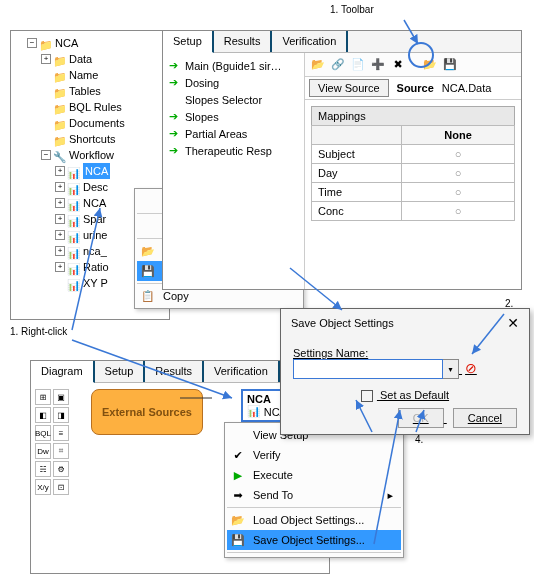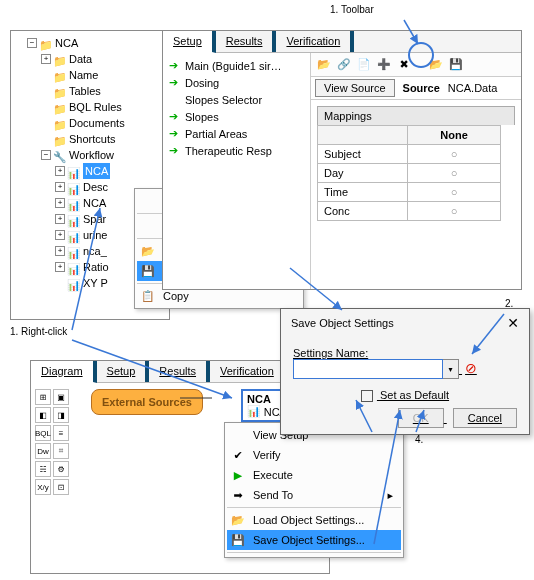--- a/index.html
+++ b/index.html
@@ -1,19 +1,19 @@
 <!DOCTYPE html>
 <html><head>
 <meta charset="utf-8">
 <style>
 *{box-sizing:border-box;font-family:Tahoma,Segoe UI,Arial,sans-serif;font-size:11px;color:#000;}
 body{margin:0;background:#fff;width:534px;height:580px;position:relative;overflow:hidden;}
 .panel{position:absolute;border:1px solid #8a8a8a;background:#fff;}
 .tabs{display:flex;border-bottom:1px solid #b8b8b8;background:#f4f4f4;height:22px;}
-.tab{padding:4px 10px 2px;border-right:4px solid #0c4a6e;cursor:default;text-decoration:underline;}
+.tab{padding:4px 10px 2px;border-right:2px solid #0c4a6e;cursor:default;}
 .tab.active{background:#fff;border-bottom:1px solid #fff;margin-bottom:-1px;}
 .tree{padding:4px 2px;line-height:16px;}
 .tree ul{list-style:none;margin:0;padding-left:14px;}
 .tree li{white-space:nowrap;display:flex;align-items:center;gap:2px;}
 .twist{width:10px;height:10px;border:1px solid #888;display:inline-flex;align-items:center;justify-content:center;font-size:8px;line-height:8px;background:#fff;}
 .ic{width:14px;height:12px;display:inline-block;}
 .sel{background:#3399ff;color:#fff;padding:0 2px;}
 .menu{position:absolute;background:#fcfcfc;border:1px solid #999;box-shadow:2px 2px 4px rgba(0,0,0,.2);padding:2px;}
 .menu .row{display:flex;align-items:center;height:20px;padding:0 8px 0 2px;gap:6px;}
 .menu .ic2{width:18px;text-align:center;}
@@ -21,38 +21,38 @@
 .menu .hl{background:#3399ff;color:#fff;}
 .menu hr{border:none;border-top:1px solid #ccc;margin:2px 0;}
 .toolbar{display:flex;gap:2px;padding:2px 4px;border-bottom:1px solid #ccc;background:#fcfcfc;height:24px;align-items:center;}
 .tb{width:18px;height:18px;display:inline-flex;align-items:center;justify-content:center;border:1px solid transparent;}
 .list{padding:4px 6px;background:#fff;}
 .list .li{display:flex;align-items:center;gap:4px;height:17px;}
 .arrow{width:12px;color:#0a0;}
 .srcTabs{display:flex;gap:8px;padding:2px 4px;border-bottom:1px solid #ccc;font-size:11px;}
 .btn{border:1px solid #888;background:#f2f2f2;padding:2px 8px;display:inline-block;}
 .mhead{background:#e8e8e8;border:1px solid #aaa;border-bottom:none;padding:3px 6px;font-weight:normal;}
-table.map{border-collapse:collapse;width:184px;}
+table.map{border-collapse:collapse;width:204px;}
 table.map th,table.map td{border:1px solid #bbb;padding:3px 6px;background:#fff;}
 table.map th{background:#f4f4f4;font-weight:bold;text-align:center;}
 table.map td.r{text-align:center;color:#888;}
 .callout{position:absolute;font-size:10px;color:#000;}
 .dlg{position:absolute;background:#f4f4f4;border:1px solid #666;box-shadow:3px 3px 6px rgba(0,0,0,.25);}
 .dlg .ttl{padding:6px 10px;display:flex;justify-content:space-between;align-items:center;}
 .dlg .body{padding:10px 12px;background:#f4f4f4;text-decoration:underline;}
 .dlg input[type=text]{border:1px solid #3a78d6;height:20px;width:150px;padding:0 3px;}
 .dlg .combo{display:inline-flex;align-items:center;}
 .dlg .dd{width:16px;height:20px;border:1px solid #888;border-left:none;background:#eee;display:inline-flex;align-items:center;justify-content:center;font-size:8px;}
 .err{color:#d10;font-size:14px;margin-left:3px;}
 .chk{width:12px;height:12px;border:1px solid #555;display:inline-block;vertical-align:middle;margin-right:4px;}
 .dbtn{border:1px solid #999;background:#eee;padding:3px 14px;margin-left:6px;}
 .dbtn.dis{color:#aaa;}
 .circle{position:absolute;border:2px solid #3a78d6;border-radius:50%;width:26px;height:26px;}
 .node{position:absolute;border:1px solid #555;background:#fff;padding:2px 4px;font-size:11px;}
-.ext{position:absolute;background:#fdb040;border:1px solid #b87020;border-radius:8px;padding:6px 10px;font-weight:bold;color:#805010;}
+.ext{position:absolute;background:#fdb040;border:1px solid #b87020;border-radius:8px;padding:16px 10px;font-weight:bold;color:#805010;}
 svg.conn{position:absolute;pointer-events:none;}
 .pal{position:absolute;left:2px;width:40px;display:flex;flex-wrap:wrap;gap:2px;padding:2px;}
 .pal .pi{width:16px;height:16px;border:1px solid #bbb;background:#fff;font-size:8px;display:flex;align-items:center;justify-content:center;}
 </style>
 </head>
 <body>
 
 <div class="callout" style="left:330px;top:4px;">1. Toolbar</div>
 <div class="callout" style="left:10px;top:326px;">1. Right-click</div>
 <div class="callout" style="left:505px;top:298px;">2.</div>

